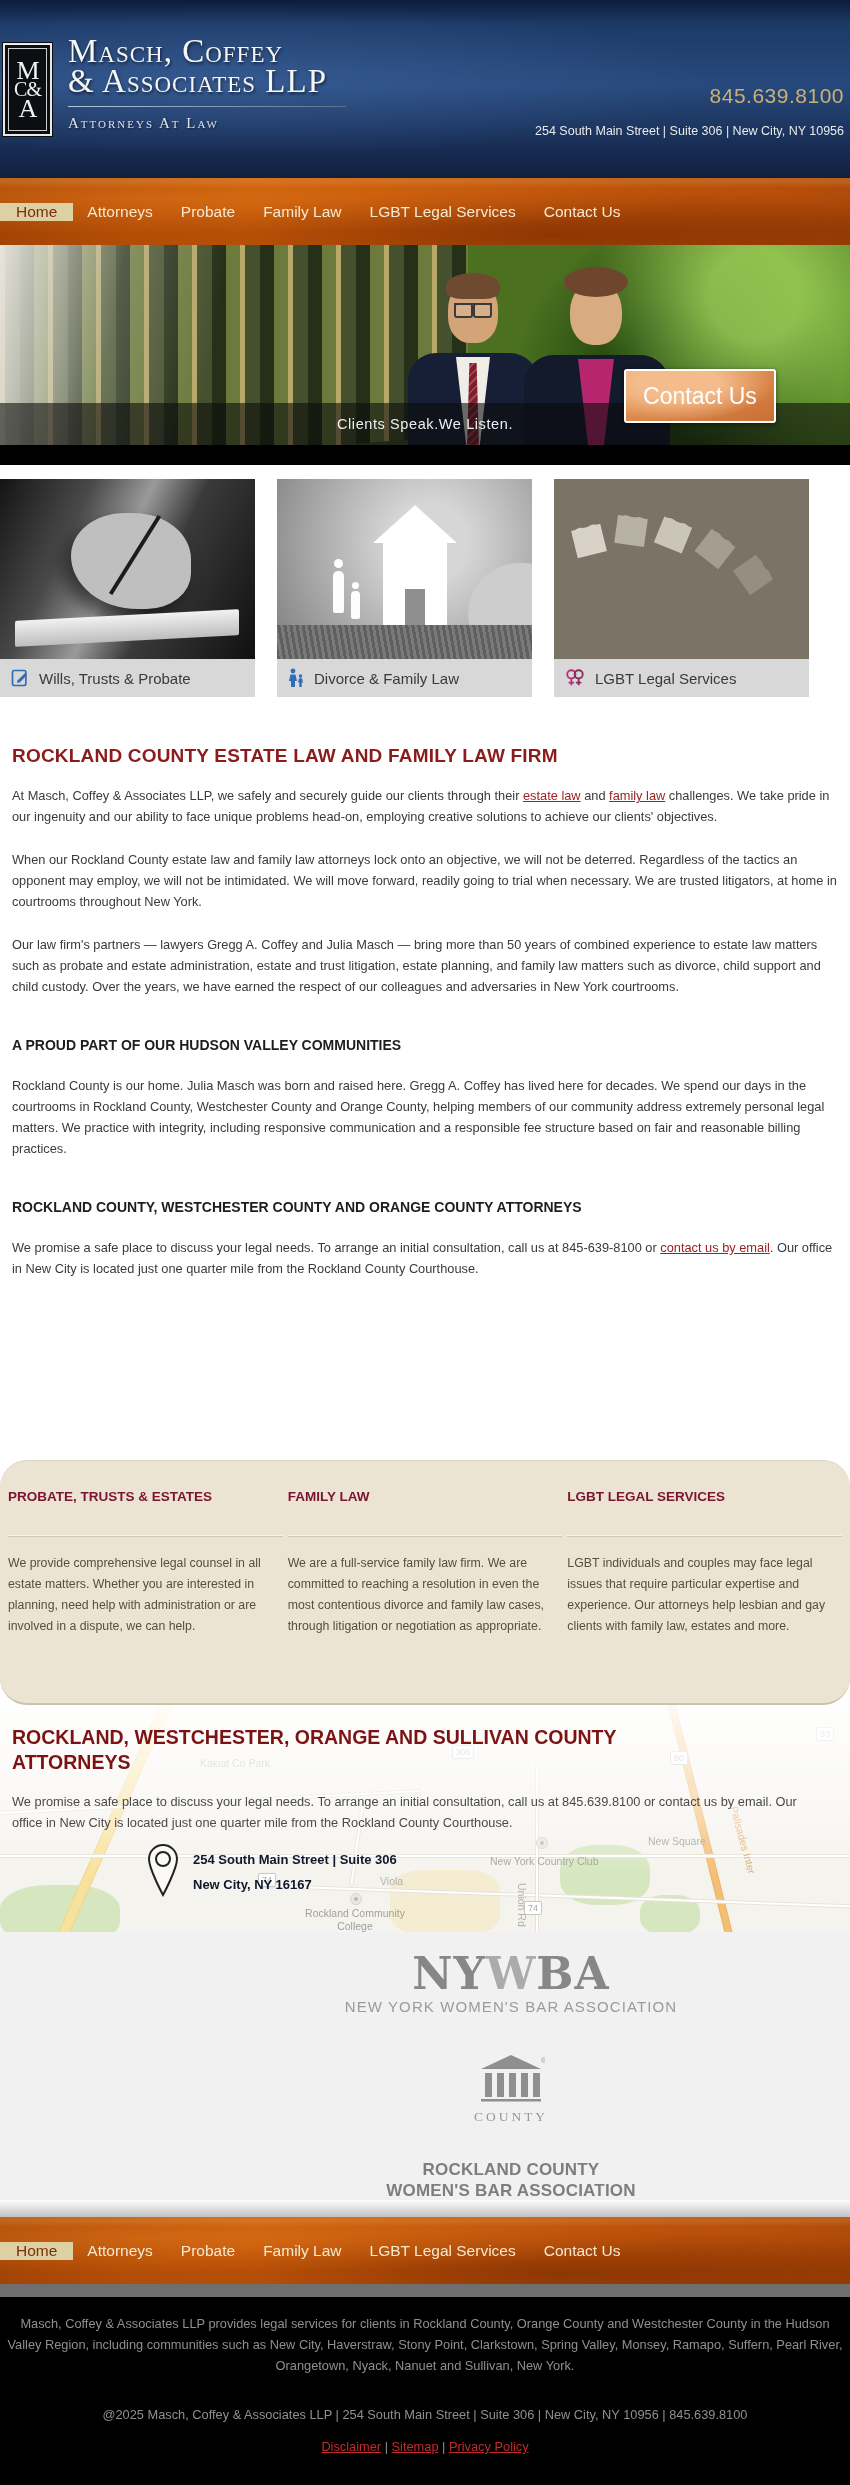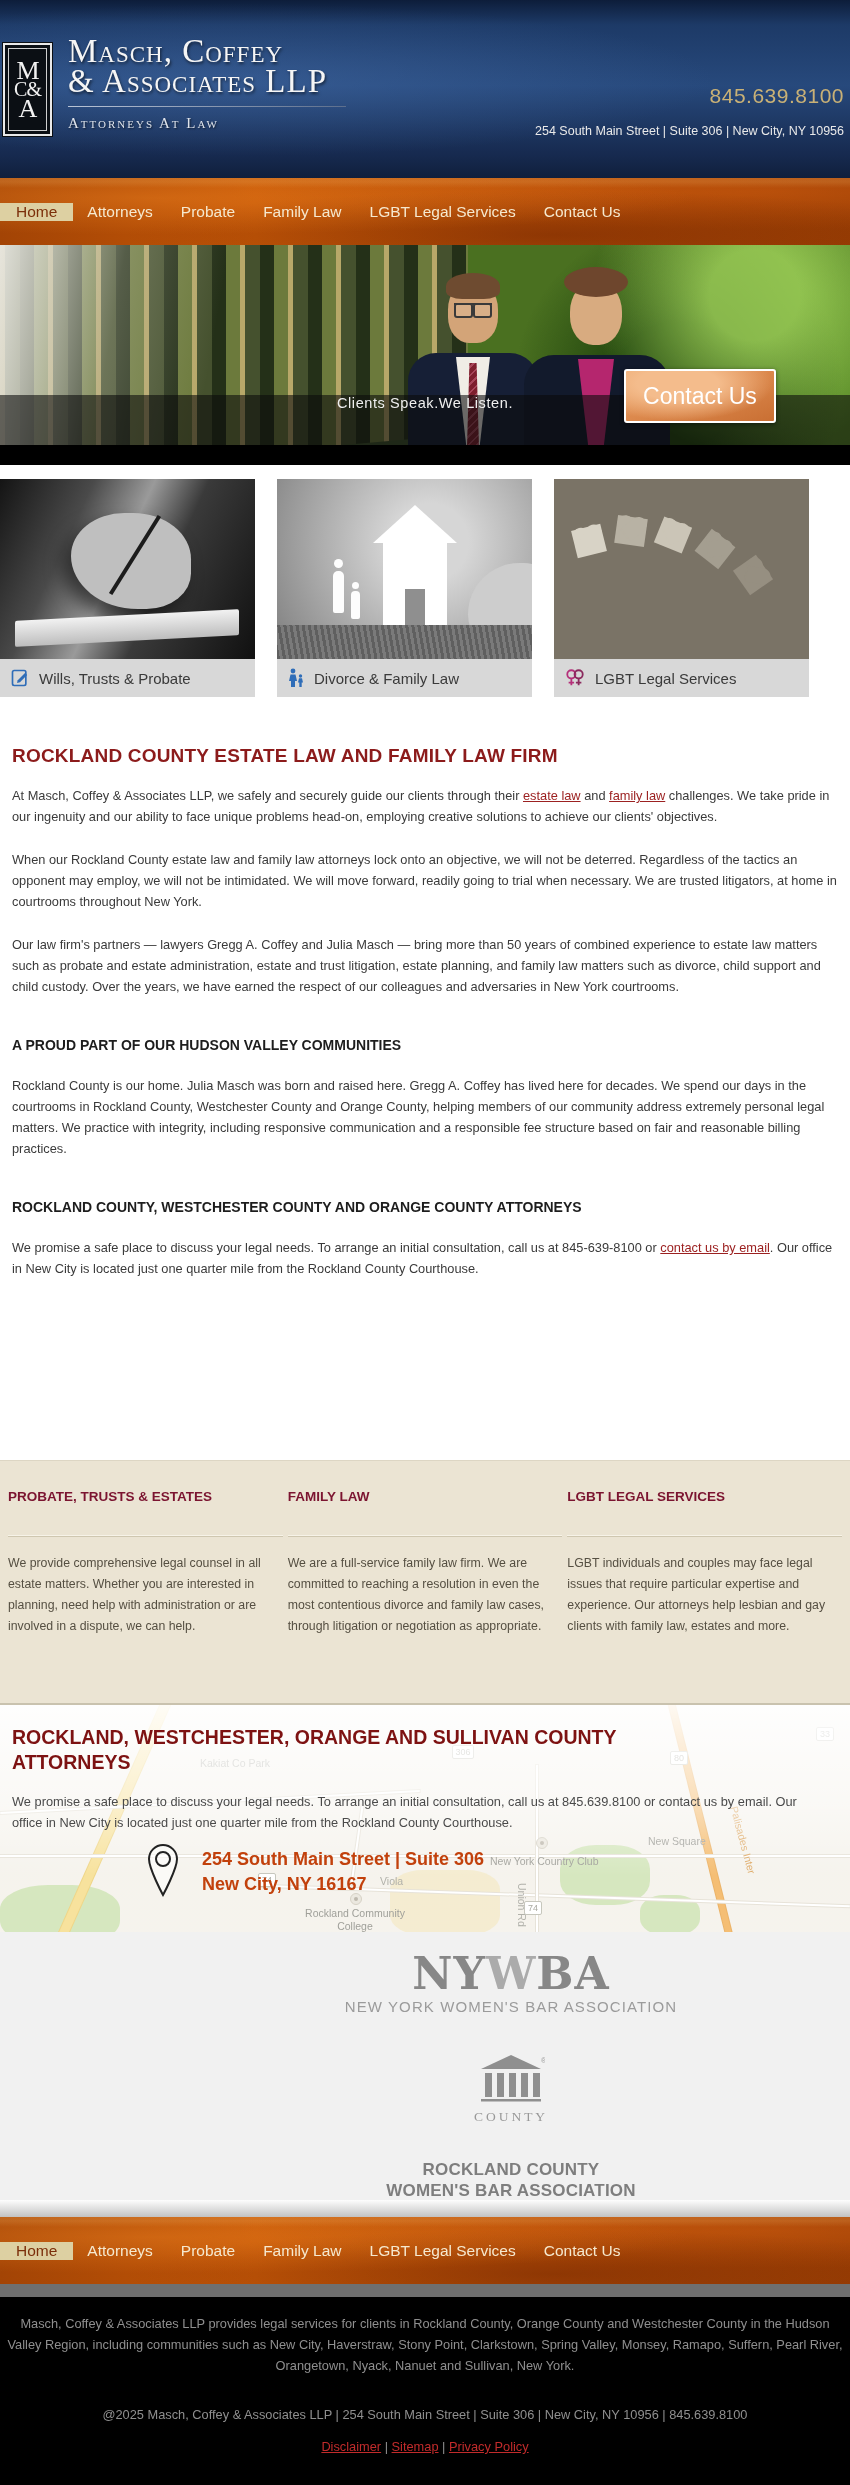--- a/index.html
+++ b/index.html
@@ -75,22 +75,22 @@
     border:2px solid #3a3a3a; border-radius:3px; background:rgba(255,255,255,.12); }
   .man .glasses::before{ left:0; } .man .glasses::after{ right:0; }
   .woman{ left:520px; top:18px; width:150px; height:182px; }
   .woman .suit{ position:absolute; left:4px; top:92px; width:146px; height:100px; background:#121a2c; border-radius:30px 30px 0 0; }
   .woman .blouse{ position:absolute; left:58px; top:96px; width:36px; height:86px; background:#b5266e;
     clip-path:polygon(0 0,100% 0,72% 100%,28% 100%); }
   .woman .head{ position:absolute; left:50px; top:18px; width:52px; height:64px; background:#d8ab80; border-radius:48% 48% 44% 44%; }
   .woman .hair{ position:absolute; left:36px; top:2px; width:82px; height:92px; background:#5d3a26;
     border-radius:50% 50% 46% 46%; z-index:-1; }
   .woman .hair2{ position:absolute; left:44px; top:4px; width:64px; height:30px; background:#6e462d; border-radius:50%; }
-  .hero-band{ position:absolute; left:0; right:0; bottom:0; height:50px; background:rgba(10,10,10,.58);
-    display:flex; align-items:flex-start; justify-content:center; }
+  .hero-band{ position:absolute; left:0; right:0; bottom:0; height:42px; background:rgba(10,10,10,.58);
+    display:flex; align-items:center; justify-content:center; }
   .hero-caption{ color:#efefef; font-size:14.5px; letter-spacing:.6px; }
   .contact-btn{ position:absolute; right:74px; top:124px; width:152px; height:54px;
     border:2px solid #fff; border-radius:3px; cursor:pointer;
     background:radial-gradient(ellipse at 35% 25%, #f4bc8c 0 30%, transparent 70%),
       linear-gradient(160deg,#eda96e 0%,#dd8a4e 45%,#c96f33 100%);
     display:flex; align-items:center; justify-content:center;
     color:#fff; font-size:23px; font-weight:300; box-shadow:0 1px 4px rgba(0,0,0,.5); }
   .hero-strip{ height:20px; background:#000; }
 
   
@@ -128,21 +128,21 @@
   .content{ padding:48px 12px 0; min-height:763px; color:#3a3a3a; }
   .content h1{ color:#8c1b1b; font-size:19px; letter-spacing:.2px; margin-bottom:18px; }
   .content h2{ color:#1d1d1d; font-size:15px; margin:38px 0 20px; }
   .content h3{ color:#1d1d1d; font-size:14px; margin:40px 0 22px; }
   .content p{ font-size:12.8px; line-height:21px; margin-bottom:22px; }
   .content p.sp{ margin-bottom:14px; }
   a.red-link{ color:#9c2121; text-decoration:underline; cursor:pointer; }
 
   
   .services{ background:#ebe4d3; border-top:1px solid #ddd6c4; border-bottom:2px solid #c9c2ae;
-    height:245px; padding:26px 8px 0; display:flex; gap:5px; }
+    height:245px; padding:26px 8px 0; display:flex; gap:5px;border-radius:27px; }
   .svc-col{ flex:1; }
   .svc-col h4{ color:#7b1430; font-size:13.5px; line-height:19px; min-height:40px; margin-bottom:8px; }
   .svc-rule{ height:2px; border-top:1px solid #f7f3e8; border-bottom:1px solid #cfc7b0; margin-bottom:16px; }
   .svc-col p{ font-size:12.3px; line-height:21px; color:#554f42; }
 
   
   .map-section{ position:relative; height:227px; overflow:hidden; background:#f4f1ea; }
   .map-bg{ position:absolute; inset:0; }
   .road{ position:absolute; background:#fff; box-shadow:0 0 0 1px #e3ded2; }
   .road.h{ height:2px; } .road.v{ width:2px; }
@@ -153,21 +153,21 @@
   .map-fade{ position:absolute; inset:0; background:linear-gradient(180deg, rgba(255,255,255,.92) 0%, rgba(255,255,255,.55) 45%, rgba(255,255,255,.15) 75%); }
   .map-label{ position:absolute; color:#a4a49c; font-size:10.5px; }
   .map-label.dark{ color:#8f8f88; }
   .shield{ position:absolute; width:18px; height:14px; background:#fff; border:1px solid #bdbdb2; border-radius:2px;
     color:#9a9a90; font-size:9px; display:flex; align-items:center; justify-content:center; }
   .poi-dot{ position:absolute; width:12px; height:12px; border-radius:50%; background:#e8e4da; border:1px solid #cfcabc; }
   .poi-dot::after{ content:""; position:absolute; left:3px; top:3px; width:4px; height:4px; border-radius:50%; background:#b3ada0; }
   .map-content{ position:absolute; inset:0; padding:20px 12px 0; }
   .map-content h1{ color:#7d1212; font-size:19.5px; line-height:25px; margin-bottom:16px; max-width:690px; }
   .map-content p{ font-size:12.8px; line-height:21px; color:#4a4a4a; max-width:800px; }
-  .map-address{ position:absolute; left:202px; top:142px; font-size:18px; font-weight:bold; color:#c2410c; line-height:25px; }
+  .map-address{ position:absolute; left:193px; top:142px; font-size:13px; font-weight:bold; color:#0f172a; line-height:25px; }
   .map-pin{ position:absolute; left:146px; top:138px; }
 
   
   .assoc{ background:#f1f1f1; height:268px; text-align:center; padding-left:172px; padding-top:22px; }
   .nywba-letters{ font-family:"DejaVu Serif", serif; font-weight:bold; font-size:44px; line-height:40px;
     color:#878787; letter-spacing:1px; }
   .nywba-letters .lite{ color:#ababab; }
   .nywba-caption{ color:#9b9b9b; font-size:15px; letter-spacing:1.1px; margin-top:4px; }
   .nysba{ margin-top:38px; }
   .nysba-label{ font-family:"Liberation Serif", serif; color:#999; font-size:13.5px; letter-spacing:3px; margin-top:2px; }

